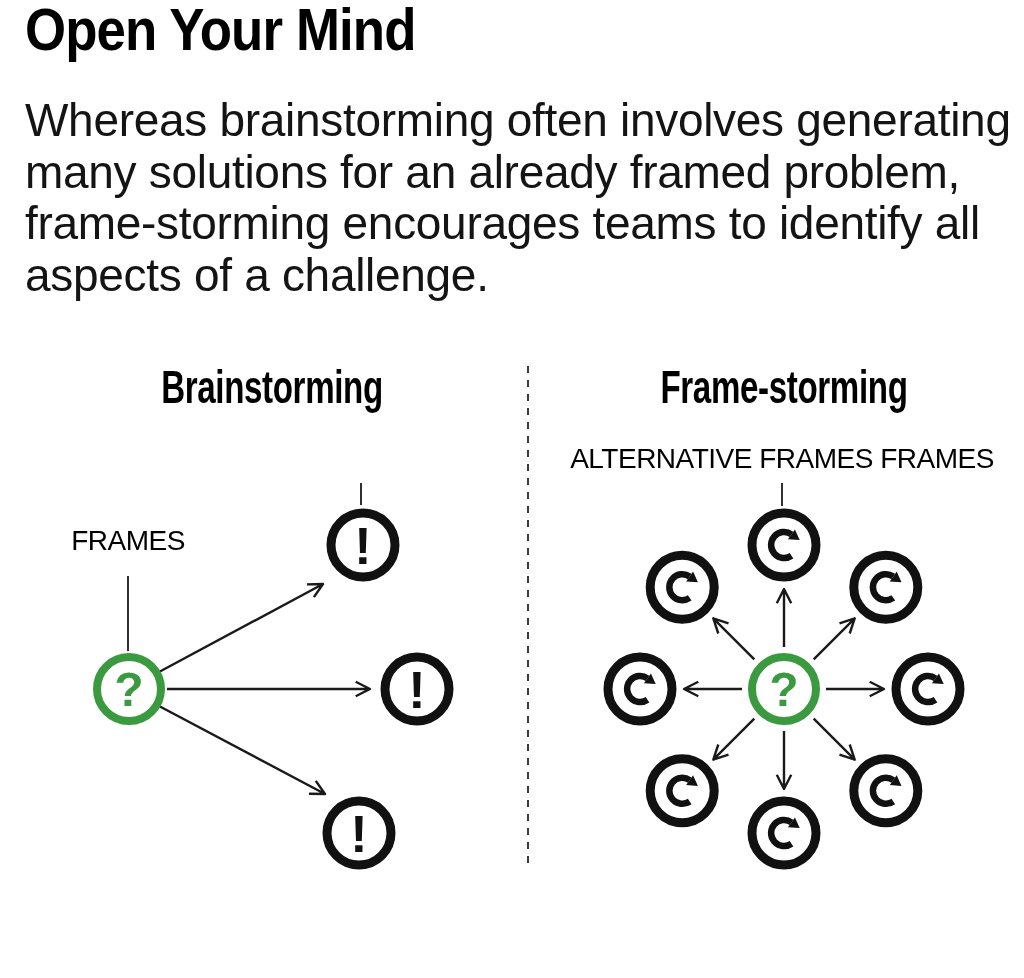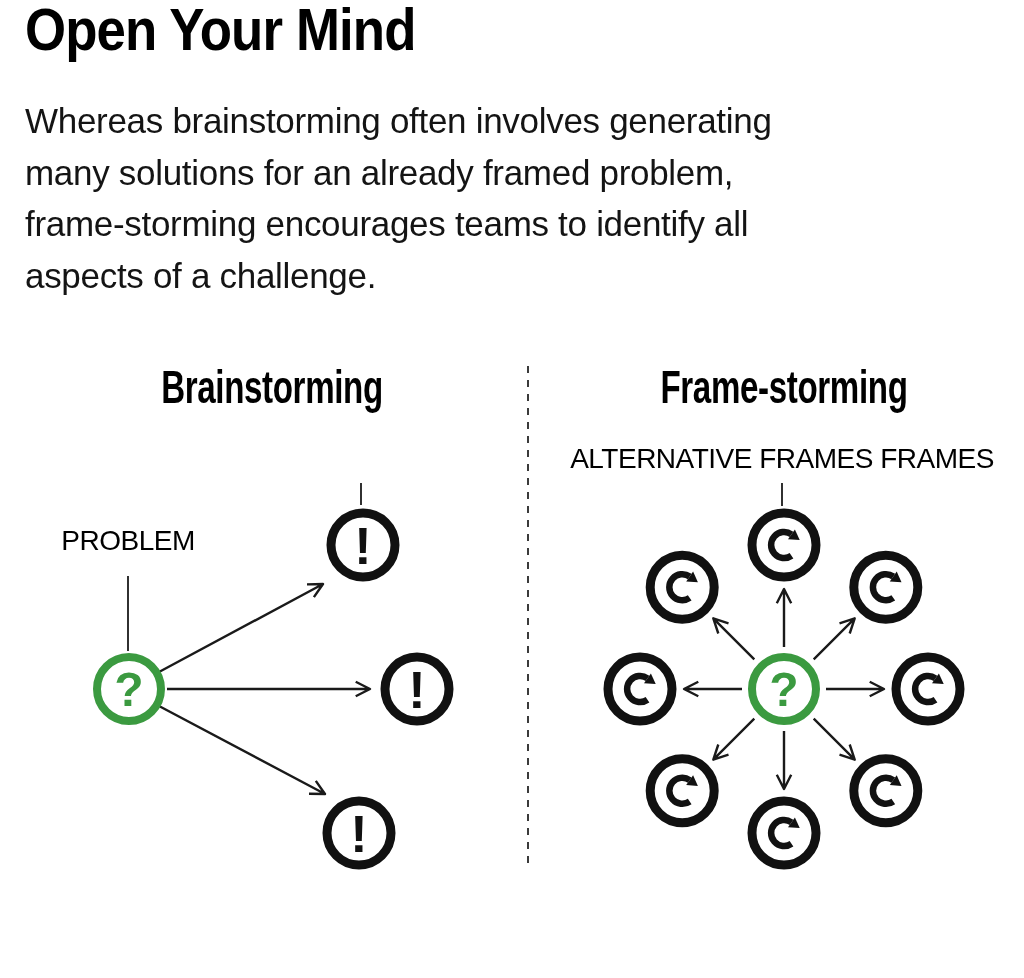--- a/index.html
+++ b/index.html
@@ -7,21 +7,21 @@
     position:relative;width:1024px;height:878px;background:#ffffff;overflow:hidden;
     font-family:"Liberation Sans", sans-serif;color:#000;
   }
   .title{
     position:absolute;left:25px;top:0;margin:0;
     font-size:60px;font-weight:700;line-height:1;letter-spacing:-1px;
     transform:scaleX(0.88);transform-origin:left top;color:#000;white-space:nowrap;
   }
   .subtitle{
     position:absolute;left:25px;top:95px;margin:0;
-    font-size:35px;line-height:51.5px;letter-spacing:-0.3px;color:#141414;
+    font-size:46px;line-height:51.5px;letter-spacing:-0.3px;color:#141414;
     white-space:pre-line;width:990px;
   }
   .diagram{position:absolute;left:16px;top:358px;width:1024px;height:520px;}
   .panel-heading{
     position:absolute;top:6px;width:512px;text-align:center;
     font-size:46px;font-weight:700;line-height:1;letter-spacing:-0.5px;color:#000;
     transform:scaleX(0.72);white-space:nowrap;
   }
   .panel-heading.left{left:0;transform-origin:256px top;}
   .panel-heading.right{left:512px;transform-origin:256px top;}
@@ -49,21 +49,21 @@
 
   <p class="subtitle">Whereas brainstorming often involves generating
 many solutions for an already framed problem,
 frame-storming encourages teams to identify all
 aspects of a challenge.</p>
 
   <div class="diagram">
     <div class="panel-heading left">Brainstorming</div>
     <div class="panel-heading right">Frame-storming</div>
 
-    <div class="small-label" id="label-problem">PROBLEM</div>
+    <div class="small-label" id="label-problem">FRAMES</div>
     <div class="small-label" id="label-frames">ALTERNATIVE FRAMES FRAMES</div>
 
     <svg id="diagram-svg" width="1024" height="520" viewBox="0 358 1024 520">
         <line x1="512" y1="366" x2="512" y2="868" stroke="#3B3B3B" stroke-width="2" stroke-dasharray="7 7"></line>
         <line x1="345" y1="483" x2="345" y2="505" stroke="#1a1a1a" stroke-width="1.8"></line>
         <line x1="112" y1="576" x2="112" y2="651" stroke="#1a1a1a" stroke-width="1.8"></line>
         <line x1="766" y1="483" x2="766" y2="506" stroke="#1a1a1a" stroke-width="1.8"></line>
         <path d="M143 672L307 584M297.9 597.1L307 584L291.0 584.4" fill="none" stroke="#1a1a1a" stroke-width="2.4" stroke-linejoin="round"></path>
         <path d="M151 689L354 689M339.7 696.2L354 689L339.7 681.8" fill="none" stroke="#1a1a1a" stroke-width="2.4" stroke-linejoin="round"></path>
         <path d="M143 706L309 794M293.0 793.7L309 794L299.8 780.9" fill="none" stroke="#1a1a1a" stroke-width="2.4" stroke-linejoin="round"></path>

